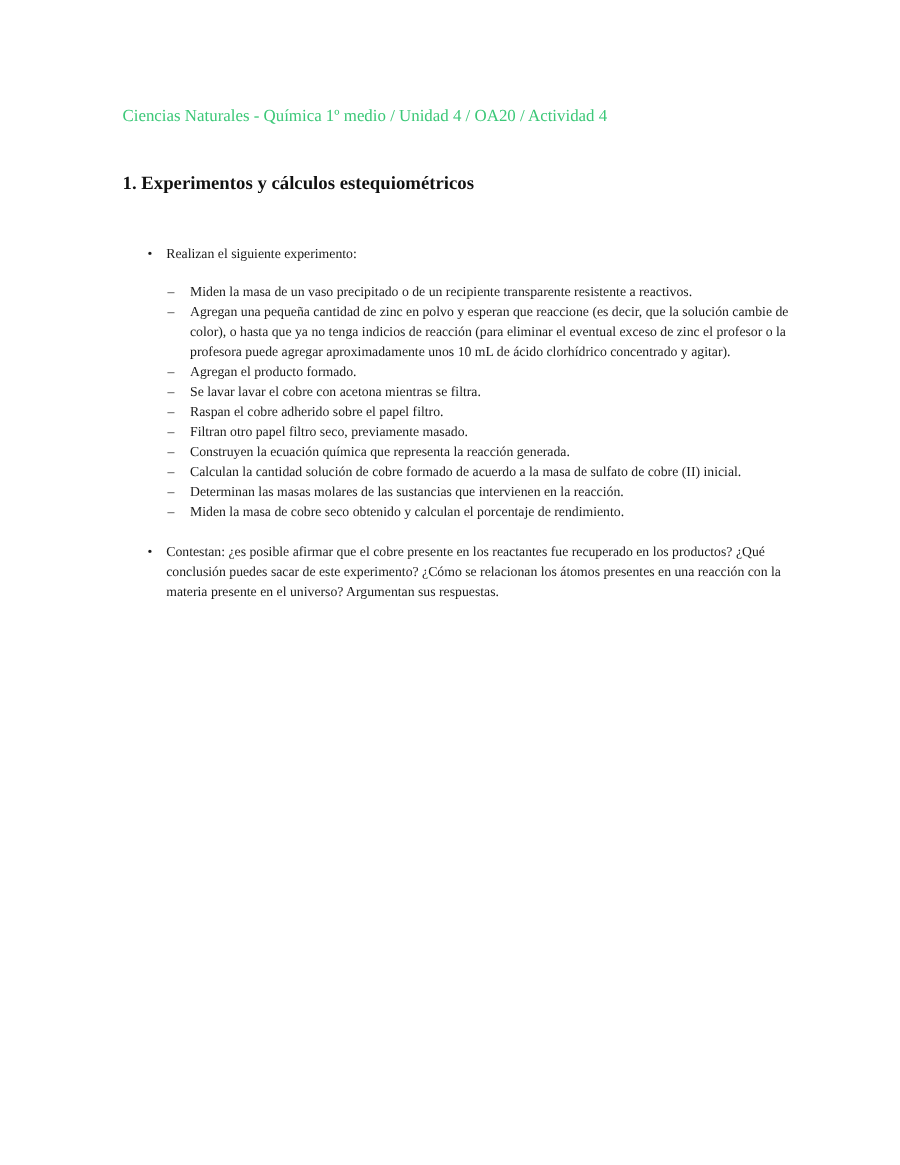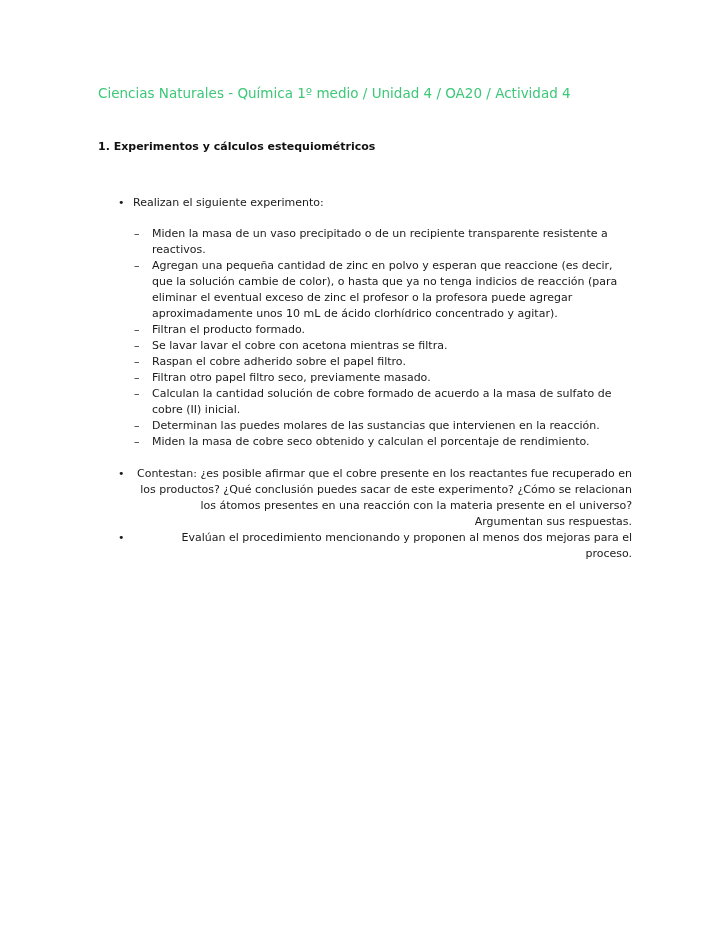--- a/index.html
+++ b/index.html
@@ -10,30 +10,31 @@
     font-family: "DejaVu Sans", "Liberation Sans", sans-serif;
     color: #1a1a1a;
     overflow: hidden;
   }
   .page {
     box-sizing: border-box;
     width: 720px;
     height: 932px;
     padding: 85px 88px 0 98px;
     background: #ffffff;
+    font-family: Liberation Serif, serif;
   }
   .doc-title {
     font-size: 13.5px;
     line-height: 16px;
     font-weight: 400;
     color: #3cc878;
     margin: 0 0 38px 0;
   }
   .section-heading {
-    font-size: 11px;
+    font-size: 15px;
     line-height: 16px;
     font-weight: bold;
     color: #111111;
     margin: 0 0 21px 0;
   }
   .top-list {
     list-style: none;
     margin: 0;
     padding: 0;
     font-size: 11px;
@@ -43,21 +44,21 @@
     position: relative;
     padding-left: 35px;
     margin-top: 40px;
   }
   .bullet-item::before {
     content: "\2022";
     position: absolute;
     left: 20px;
     top: 0;
   }
-  .bullet-item + .bullet-item { margin-top: 0; text-align: right; }
+  .bullet-item + .bullet-item { margin-top: 16px; }
   .sub-list {
     list-style: none;
     margin: 15px 0 16px 0;
     padding: 0;
   }
   .sub-item {
     position: relative;
     padding-left: 19px;
   }
   .sub-item::before {
@@ -76,32 +77,30 @@
 
   <h2 class="section-heading">1. Experimentos y cálculos estequiométricos</h2>
 
   <ul class="top-list">
 
     <li class="bullet-item">
       <span>Realizan el siguiente experimento:</span>
       <ul class="sub-list">
         <li class="sub-item">Miden la masa de un vaso precipitado o de un recipiente transparente resistente a reactivos.</li>
         <li class="sub-item">Agregan una pequeña cantidad de zinc en polvo y esperan que reaccione (es decir, que la solución cambie de color), o hasta que ya no tenga indicios de reacción (para eliminar el eventual exceso de zinc el profesor o la profesora puede agregar aproximadamente unos 10 mL de ácido clorhídrico concentrado y agitar).</li>
-        <li class="sub-item">Filtran el producto formado.</li>
+        <li class="sub-item">Agregan el producto formado.</li>
         <li class="sub-item">Se lavar lavar el cobre con acetona mientras se filtra.</li>
         <li class="sub-item">Raspan el cobre adherido sobre el papel filtro.</li>
         <li class="sub-item">Filtran otro papel filtro seco, previamente masado.</li>
+        <li class="sub-item">Construyen la ecuación química que representa la reacción generada.</li>
         <li class="sub-item">Calculan la cantidad solución de cobre formado de acuerdo a la masa de sulfato de cobre (II) inicial.</li>
-        <li class="sub-item">Determinan las puedes molares de las sustancias que intervienen en la reacción.</li>
+        <li class="sub-item">Determinan las masas molares de las sustancias que intervienen en la reacción.</li>
         <li class="sub-item">Miden la masa de cobre seco obtenido y calculan el porcentaje de rendimiento.</li>
       </ul>
     </li>
 
     <li class="bullet-item">
       <span>Contestan: ¿es posible afirmar que el cobre presente en los reactantes fue recuperado en los productos? ¿Qué conclusión puedes sacar de este experimento? ¿Cómo se relacionan los átomos presentes en una reacción con la materia presente en el universo? Argumentan sus respuestas.</span>
     </li>
 
-    <li class="bullet-item">
-      <span>Evalúan el procedimiento mencionando y proponen al menos dos mejoras para el proceso.</span>
-    </li>
 
   </ul>
 </div>
 
 </body></html>

